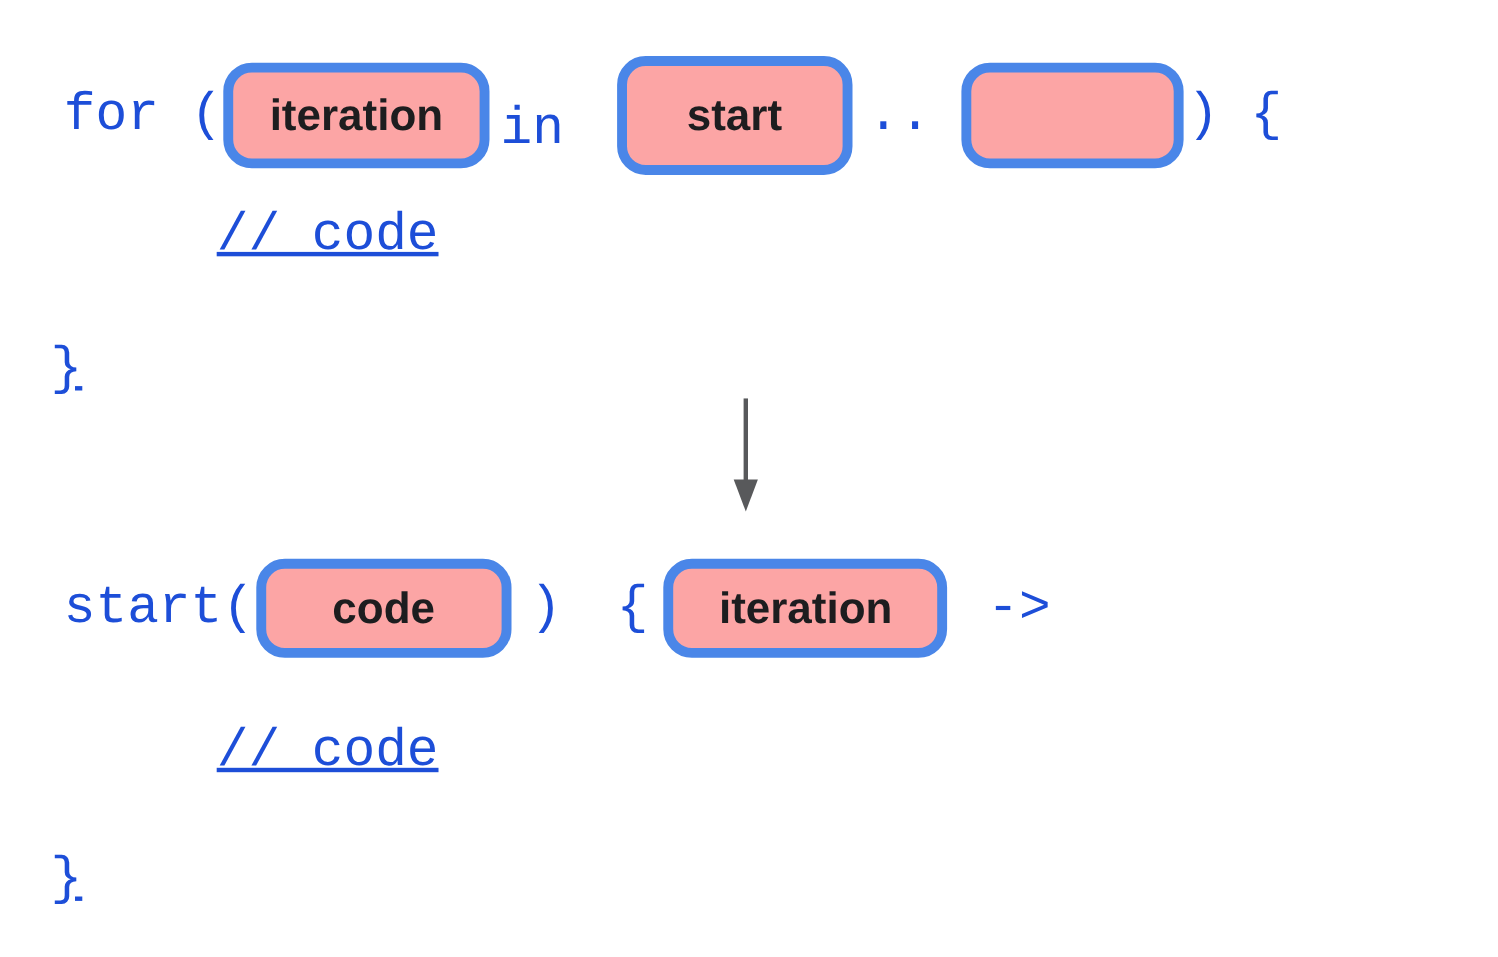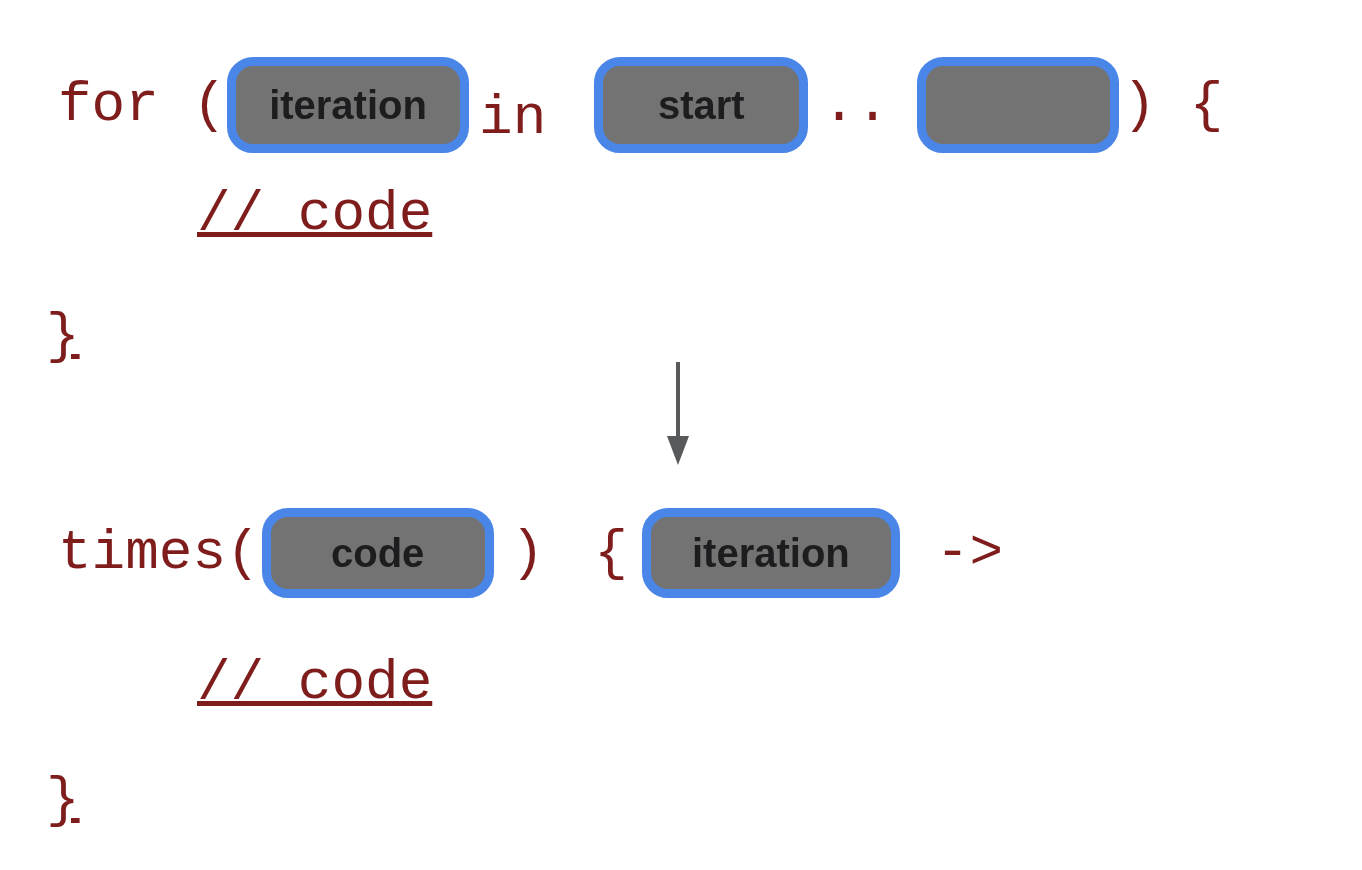--- a/index.html
+++ b/index.html
@@ -13,45 +13,45 @@
     background: #ffffff;
     overflow: hidden;
   }
   .row {
     position: absolute;
     display: flex;
     align-items: center;
   }
   .mono {
     font-family: "Liberation Mono", "DejaVu Sans Mono", monospace;
-    font-size: 56px;
+    font-size: 48px;
     font-weight: 400;
     line-height: 64px;
-    color: #7f1d1d;
+    color: #1d4ed8;
     white-space: pre;
   }
   .mono.abs { position: absolute; text-decoration: underline; }
   .ph {
-    background: #737373;
+    background: #fca5a5;
     border: 9px solid #4a86e8;
     border-radius: 26px;
     display: flex;
     align-items: center;
     justify-content: center;
     font-family: "Liberation Sans", sans-serif;
     font-weight: 700;
     font-size: 40px;
     color: #1d1d1f;
     flex: 0 0 auto;
   }
   
   .row-for   { top: 55px;  left: 58px; height: 100px; }
   .ph-iter1  { width: 242px; height: 96px; margin-left: 1px;  }
   .tok-in    { margin-left: 10px; margin-top: 26px; }
-  .ph-start  { width: 214px; height: 96px; margin-left: 48px; }
+  .ph-start  { width: 214px; height: 108px; margin-left: 48px; }
   .tok-range { margin-left: 14px; }
   .ph-end    { width: 202px; height: 96px; margin-left: 28px; }
   .tok-forclose { margin-left: 3px; }
   
   .comment-1 { left: 197px; top: 182px; }
   .brace-1   { left: 46px;  top: 304px; }
   .comment-2 { left: 197px; top: 651px; }
   .brace-2   { left: 46px;  top: 768px; }
   
   .arrow-wrap { position: absolute; left: 663px; top: 362px; width: 30px; height: 104px; }
@@ -88,21 +88,21 @@
   <span class="mono abs brace-1">}</span>
 
   <div class="arrow-wrap">
     <svg width="30" height="104" viewBox="0 0 30 104" xmlns="http://www.w3.org/2000/svg">
       <line x1="15" y1="0" x2="15" y2="76" stroke="#58595b" stroke-width="4"></line>
       <polygon points="4,74 26,74 15,103" fill="#58595b"></polygon>
     </svg>
   </div>
 
   <div class="row row-repeat">
-    <span class="mono">times(</span>
+    <span class="mono">start(</span>
     <span class="ph ph-times">
       <span>code</span>
     </span>
     <span class="mono tok-cparen">)</span>
     <span class="mono tok-obrace">{</span>
     <span class="ph ph-iter2">
       <span>iteration</span>
     </span>
     <span class="mono tok-lambda">-&gt;</span>
   </div>

